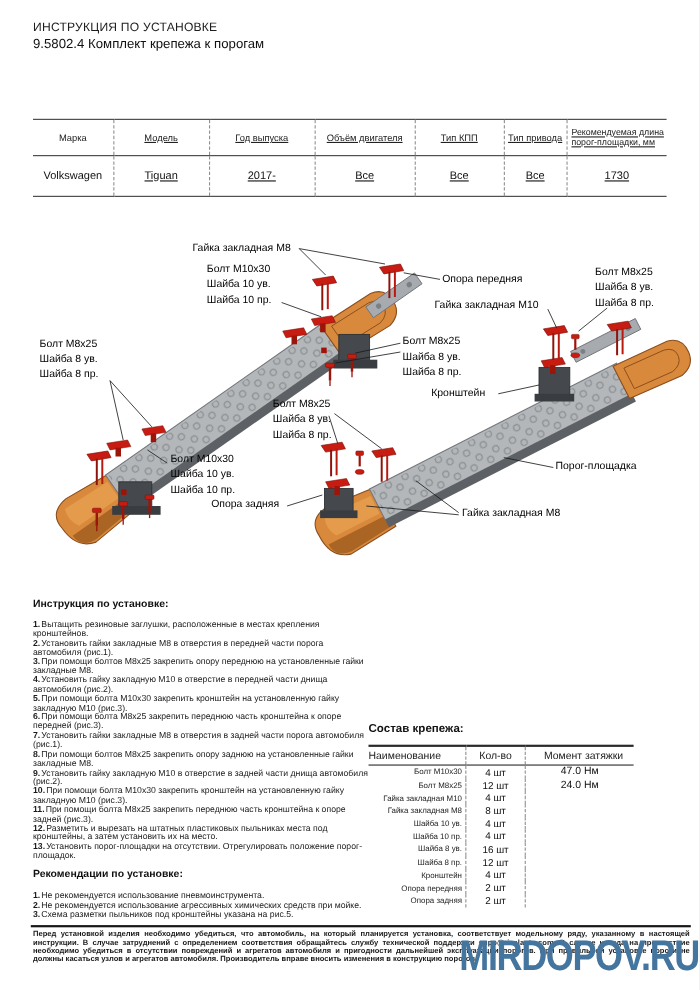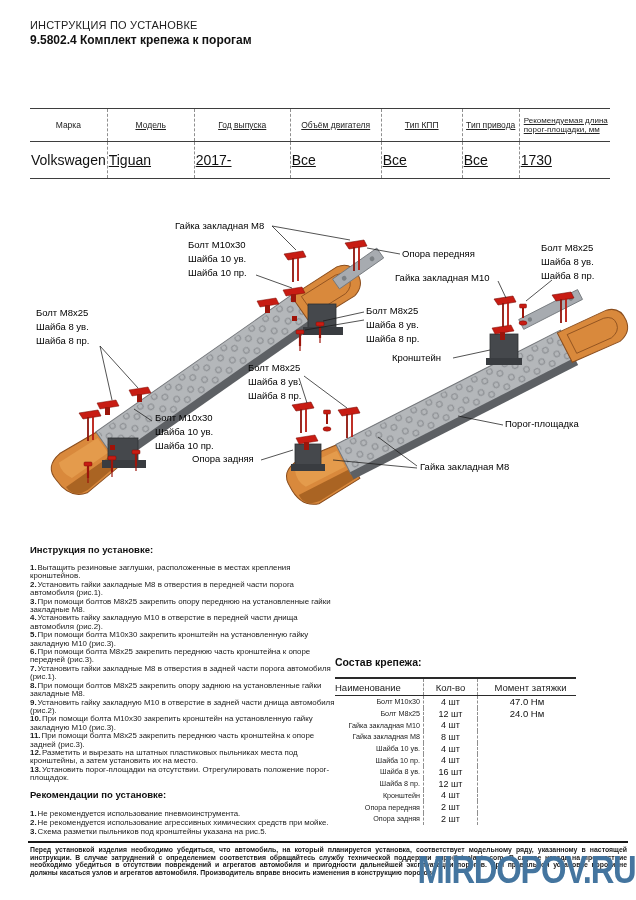--- a/index.html
+++ b/index.html
@@ -1,25 +1,25 @@
 <!DOCTYPE html>
 <html><head>
 <meta charset="utf-8">
 <style>
   html,body{margin:0;padding:0;background:#e8e8e8;}
   .page{position:relative;width:636px;height:900px;background:#ffffff;margin:0 auto;
         font-family:"Liberation Sans", sans-serif;color:#111;overflow:hidden;}
   
   .title1{position:absolute;left:30px;top:19px;font-size:11px;font-weight:500;color:#1d1d1d;letter-spacing:.2px;}
-  .title2{position:absolute;left:30px;top:33px;font-size:12px;font-weight:700;color:#111;}
+  .title2{position:absolute;left:30px;top:33px;font-size:12px;font-weight:400;color:#111;}
   
   .vtable{position:absolute;left:30px;top:108px;border-collapse:collapse;table-layout:fixed;}
   .vtable th{font-weight:400;font-size:8.5px;text-align:center;vertical-align:middle;
              border-top:1.2px solid #3e3e3e;border-bottom:1.2px solid #3e3e3e;height:32px;padding:0 2px;color:#222;}
-  .vtable td{font-size:14px;text-align:left;vertical-align:middle;border-bottom:1.4px solid #3e3e3e;height:34px;}
+  .vtable td{font-size:10px;text-align:center;vertical-align:middle;border-bottom:1.4px solid #3e3e3e;height:34px;}
   .vtable th + th, .vtable td + td{border-left:1px dashed #8f8f8f;text-decoration:underline;}
   .vtable th.th-long{font-size:8px;text-align:left;padding-left:4px;line-height:9px;}
   
   .diagram{position:absolute;left:0;top:200px;width:636px;height:330px;}
   .diagram svg{position:absolute;left:0;top:0;}
   .dlabel{position:absolute;font-size:9.5px;line-height:14px;white-space:pre-line;color:#000;}
   
   .instructions{position:absolute;left:30px;top:544px;width:308px;}
   .sec-h{font-size:9.5px;font-weight:700;margin:0 0 9px 0;color:#111;}
   .step{font-size:7.9px;line-height:8.4px;margin:0;color:#1a1a1a;}

